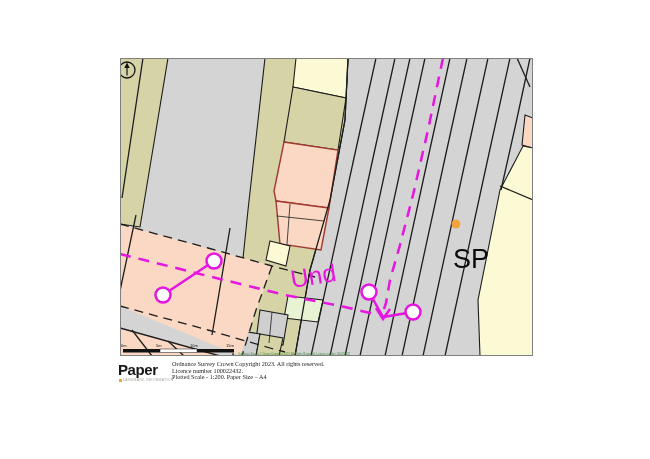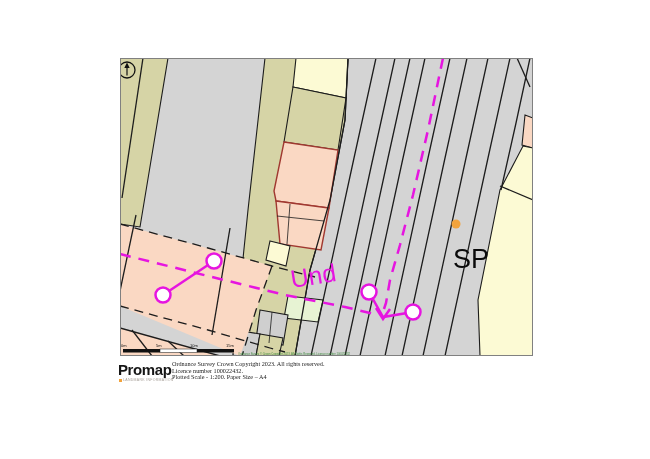--- a/index.html
+++ b/index.html
@@ -141,21 +141,21 @@
     <rect x="77" y="291" width="37" height="3.5" fill="#111"></rect>
   </g>
 
   <text x="118" y="296.5" class="map-copy" textLength="112" lengthAdjust="spacingAndGlyphs">Ordnance Survey © Crown Copyright 2023. All Rights Reserved. Licence number 100022432</text>
 
   <rect x="0.5" y="0.5" width="412" height="297" fill="none" stroke="#808080" stroke-width="1"></rect>
 </svg>
 </div>
 
 <div class="footer">
-  <div class="logo">Promap</div>
+  <div class="logo">Paper</div>
   <div class="tagline">
     <span class="sq"></span>
     <span>LANDMARK INFORMATION</span>
   </div>
   <div class="copy">
     <div>Ordnance Survey Crown Copyright 2023. All rights reserved.</div>
     <div>Licence number 100022432.</div>
     <div>Plotted Scale - 1:200. Paper Size – A4</div>
   </div>
 </div>

